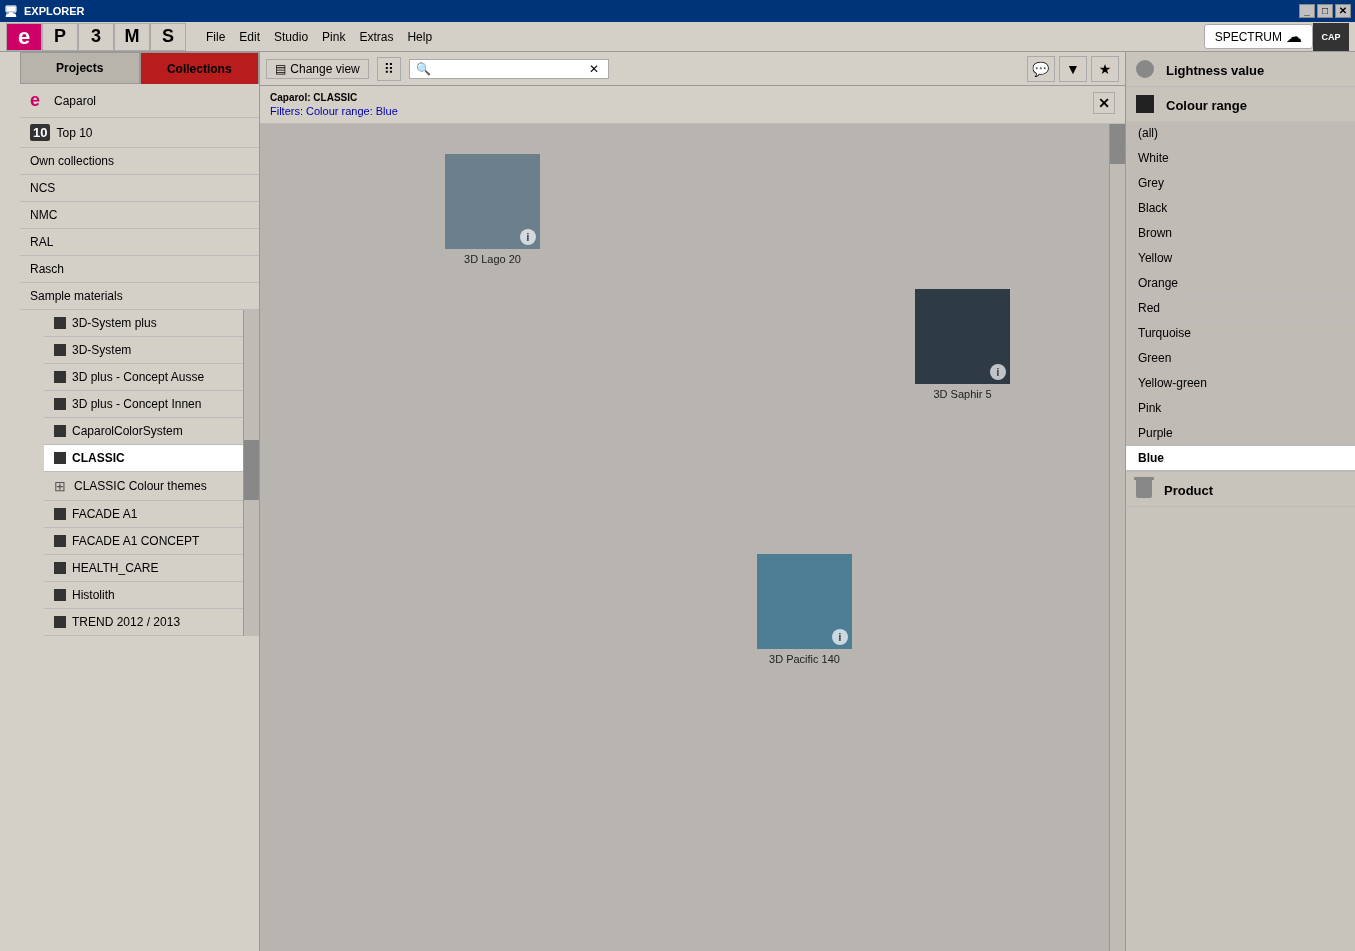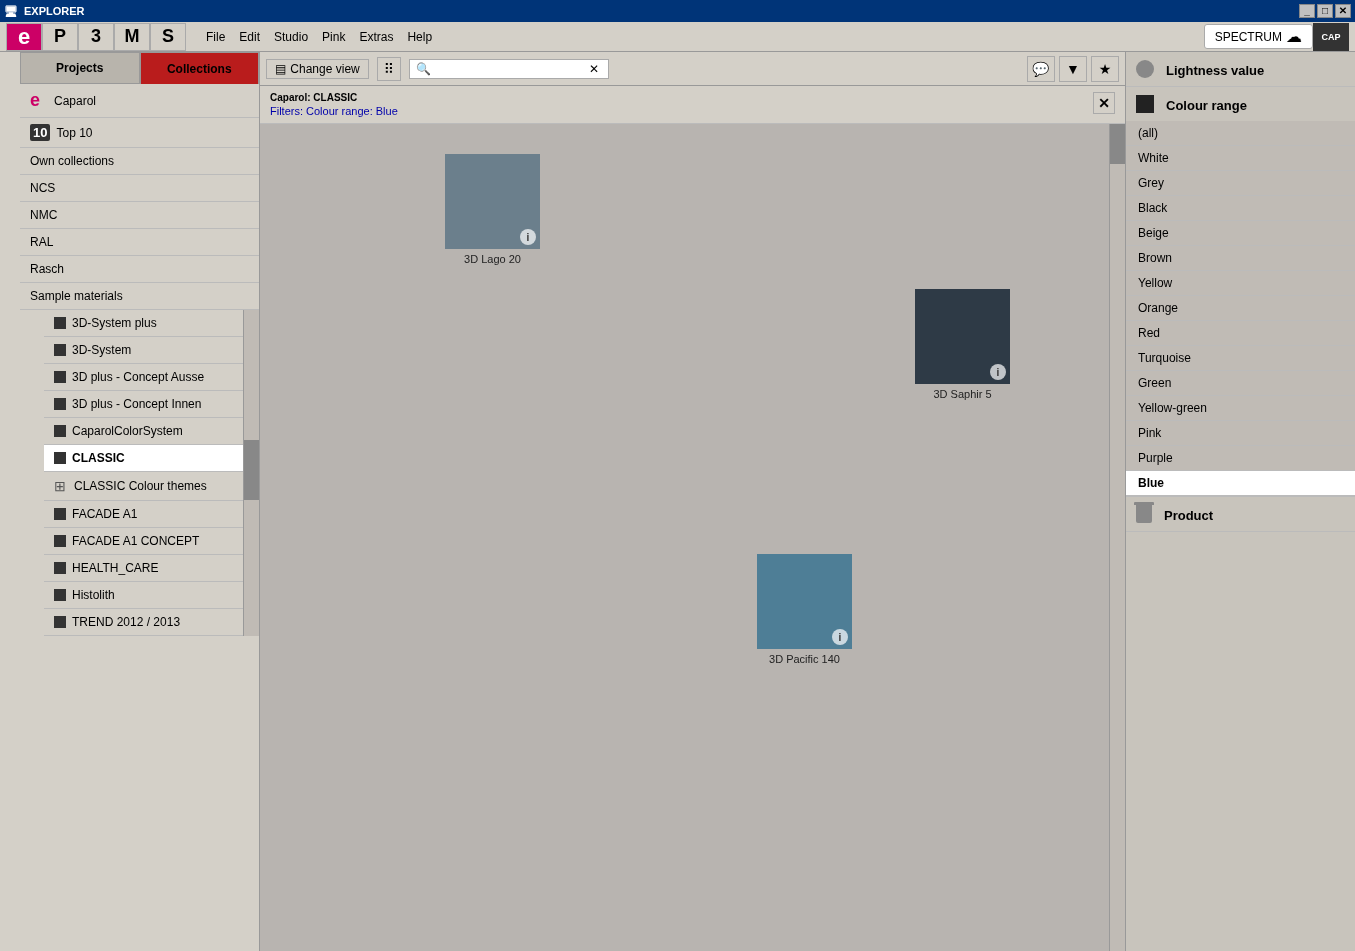--- a/index.html
+++ b/index.html
@@ -506,21 +506,20 @@
     <div class="filter-section">
       <div class="filter-header">
         <div class="filter-icon square" style="background:#222;width:18px;height:18px;"></div>
         <span>Colour range</span>
       </div>
       <ul class="filter-list">
         <li class="filter-item">(all)</li>
         <li class="filter-item">White</li>
         <li class="filter-item">Grey</li>
         <li class="filter-item">Black</li>
-        <li class="filter-item">Beige</li>
         <li class="filter-item">Brown</li>
         <li class="filter-item">Yellow</li>
         <li class="filter-item">Orange</li>
         <li class="filter-item">Red</li>
         <li class="filter-item">Turquoise</li>
         <li class="filter-item">Green</li>
         <li class="filter-item">Yellow-green</li>
         <li class="filter-item">Pink</li>
         <li class="filter-item">Purple</li>
         <li class="filter-item active">Blue</li>

